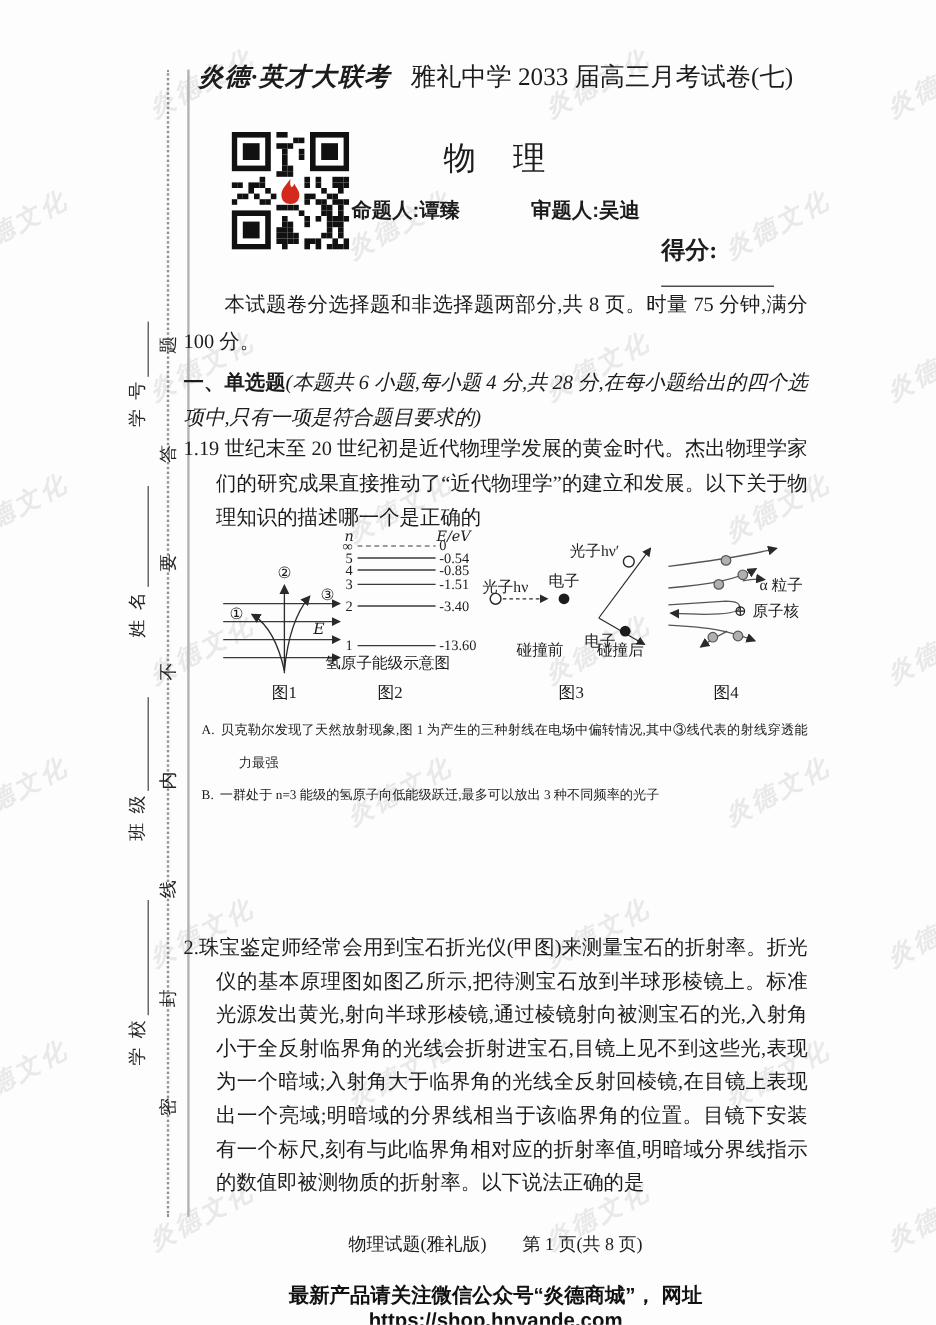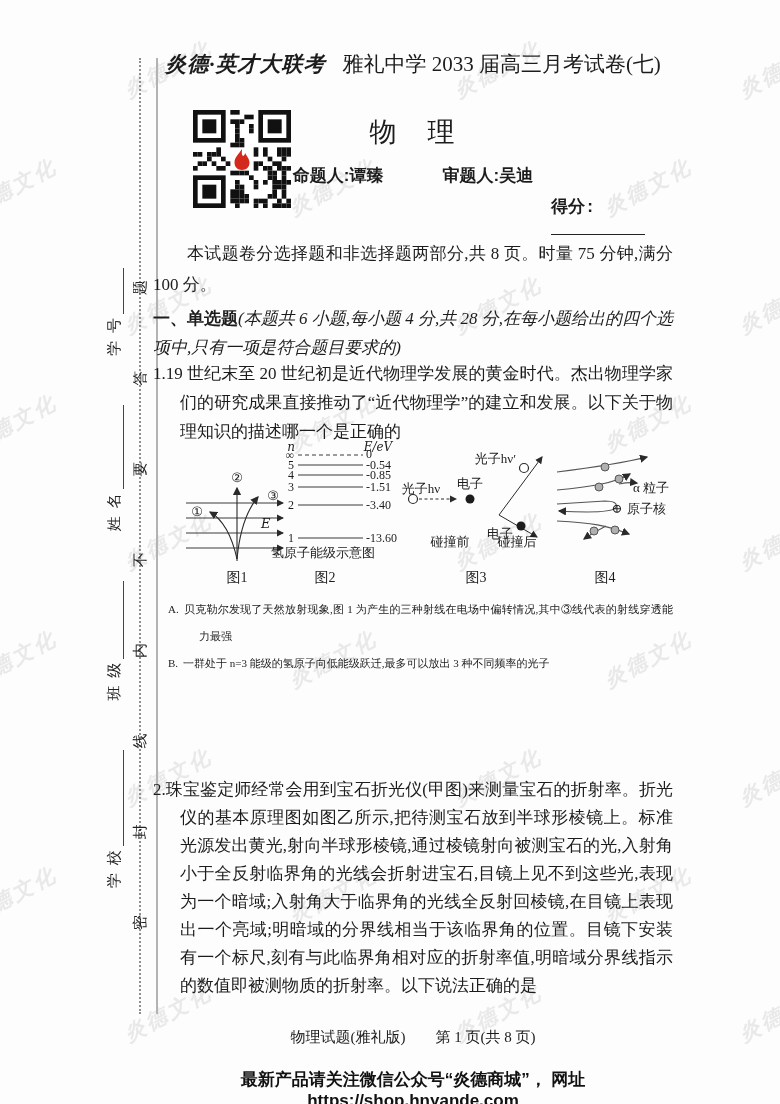--- a/index.html
+++ b/index.html
@@ -27,22 +27,22 @@
       display:flex;justify-content:space-between;font-size:15px;color:#222;}
   
   .content{position:absolute;left:153px;top:0;width:520px;height:1104px;z-index:3;}
   .exam-title{position:absolute;top:50px;width:100%;text-align:center;font-size:21px;white-space:nowrap;}
   .exam-title .series{font-weight:900;font-style:italic;letter-spacing:1px;margin-right:17px;}
   .qr{position:absolute;top:110px;left:40px;width:98px;height:98px;}
   .subject{position:absolute;top:114px;width:100%;text-align:center;
       font-family:"Liberation Sans","DejaVu Sans",sans-serif;font-weight:normal;font-size:27px;letter-spacing:2px;}
   .persons{position:absolute;top:164px;width:100%;display:flex;justify-content:center;gap:59px;
       font-family:"Liberation Sans","DejaVu Sans",sans-serif;font-weight:bold;font-size:17px;}
-  .score{position:absolute;top:195px;left:398px;font-family:Liberation Mono, monospace;
-      font-weight:bold;font-size:17px;}
+  .score{position:absolute;top:195px;left:398px;font-family:Liberation Serif, serif;
+      font-weight:bold;font-size:20px;}
   .score-line{display:inline-block;width:94px;height:16px;border-bottom:1.6px solid #222;}
   p{margin:0;}
   .intro{position:absolute;top:238px;width:100%;font-size:17px;line-height:31px;text-indent:2em;text-align:justify;}
   .sec{position:absolute;top:304px;width:100%;font-size:17px;line-height:29px;text-align:justify;}
   .sec-t{font-family:"Liberation Sans","DejaVu Sans",sans-serif;font-weight:bold;}
   .kai{font-style:italic;}
   .q{position:absolute;width:100%;font-size:17px;text-align:justify;padding-left:27px;text-indent:-27px;box-sizing:border-box;}
   .q1{top:359px;line-height:29px;}
   .q2{top:776px;line-height:28px;}
   .figs{position:absolute;top:441px;left:0;width:519px;height:162px;}

